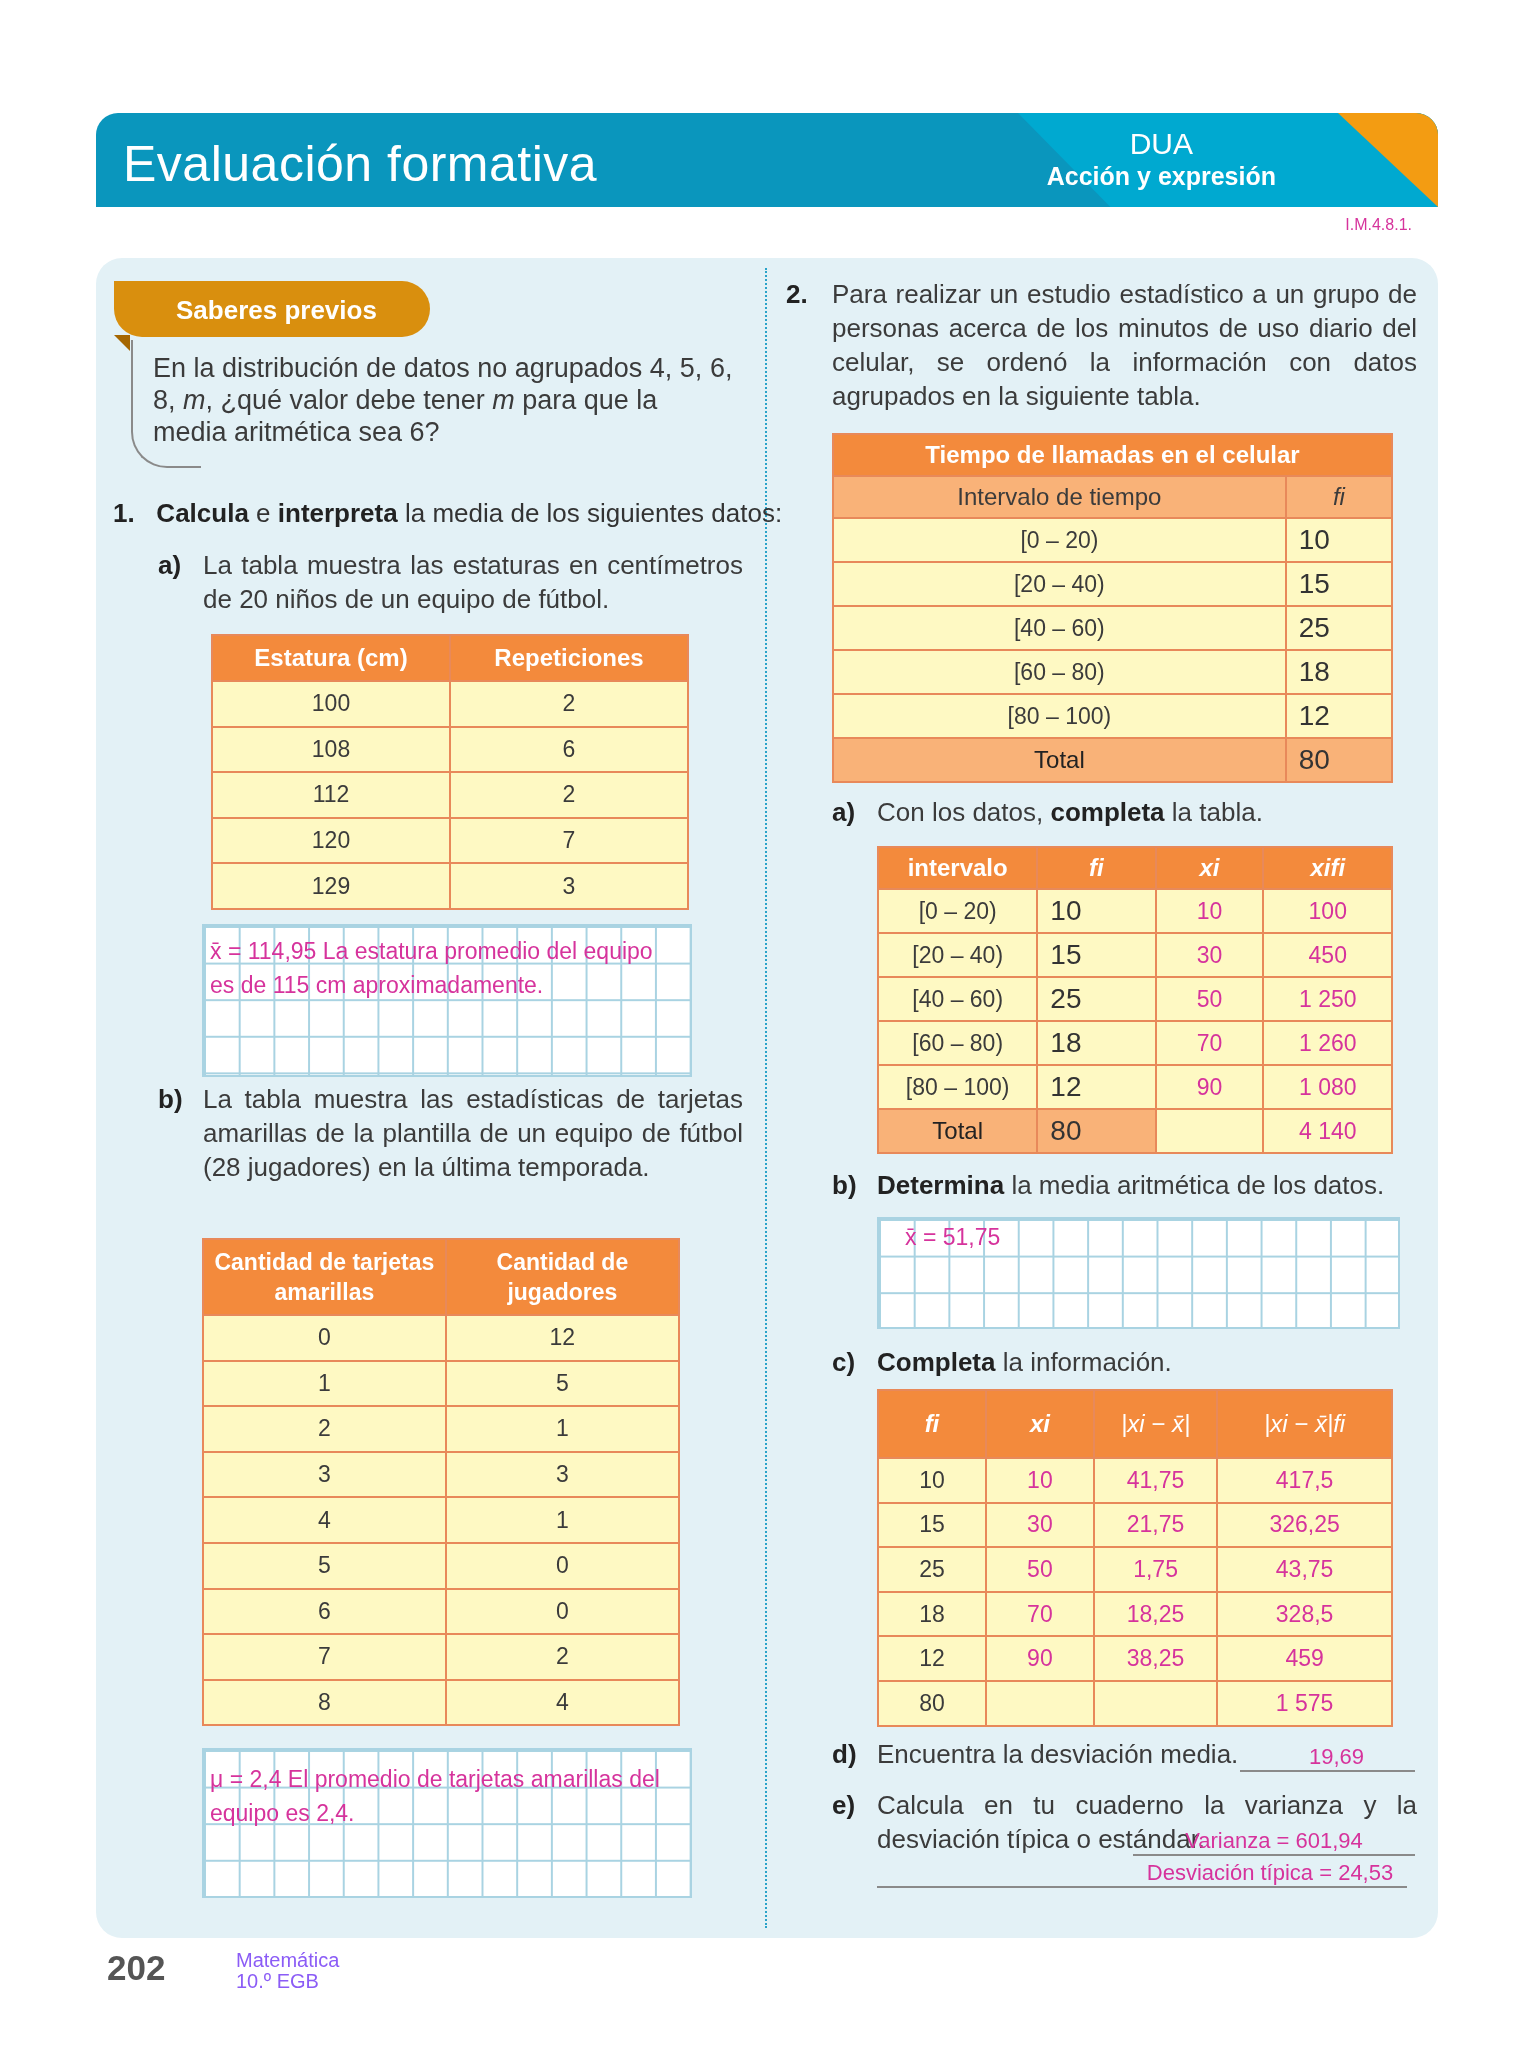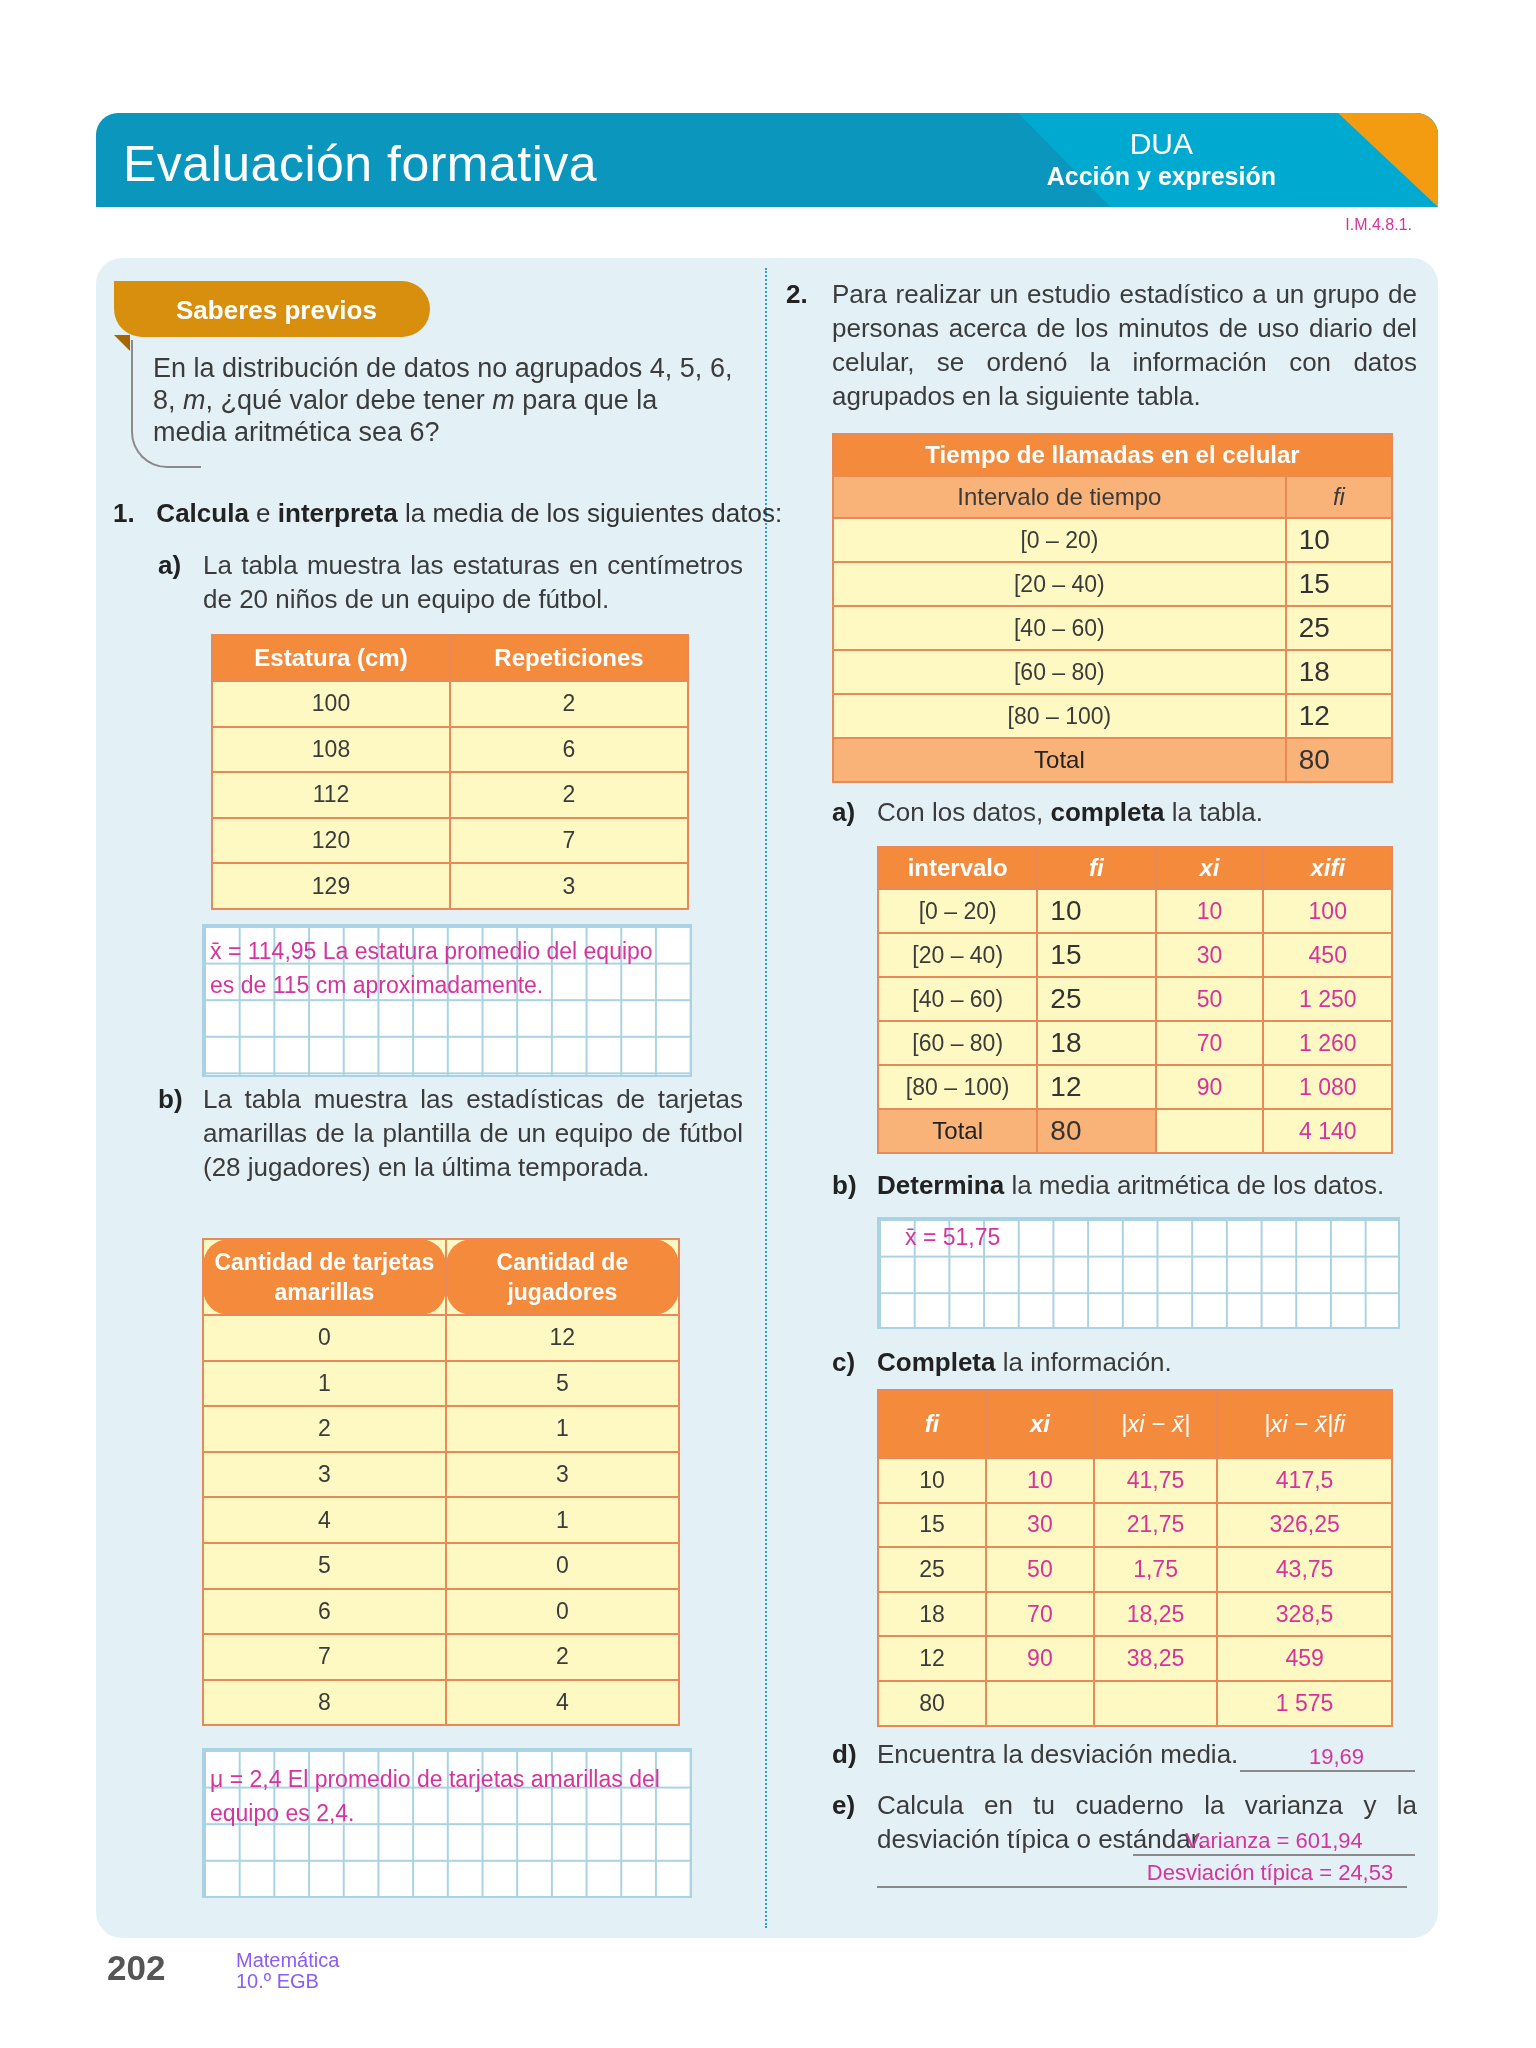--- a/index.html
+++ b/index.html
@@ -32,21 +32,21 @@
   .sub { position: absolute; font-size: 26px; line-height: 34px; color: #3b3b3b; text-align: justify; }
   .sub .letter { position: absolute; left: -45px; top: 0; font-weight: bold; color: #222; }
 
   
   table { border-collapse: collapse; position: absolute; background: #fef9c3; }
   td, th { border: 2px solid #e8895a; text-align: center; font-weight: normal; color: #3b3b3b; }
   th { background: #f38a3c; color: #ffffff; font-weight: bold; }
   .t1 th { font-size: 24px; height: 46px; }
   .t1 td { font-size: 23px; height: 45.6px; }
 
-  .t3 th { font-size: 23px; height: 76px; line-height: 30px; border-radius: 26px; }
+  .t3 th { font-size: 23px; height: 76px; line-height: 30px; }
   .t3 td { font-size: 23px; height: 45.6px; }
 
   .t4 .caption-row th { font-size: 24px; height: 42px; }
   .t4 .sub-head td { background: #f9b278; font-size: 24px; height: 42px; color: #3b3b3b; }
   .t4 td { font-size: 23px; height: 44px; }
   .t4 td.fi { font-size: 28px; text-align: left; padding-left: 12px; color: #333; }
   .t4 .total-row td { background: #f9b278; }
   .t4 .total-row td.lbl { font-size: 24px; color: #222; }
 
   .t5 th { font-size: 24px; height: 42px; }

